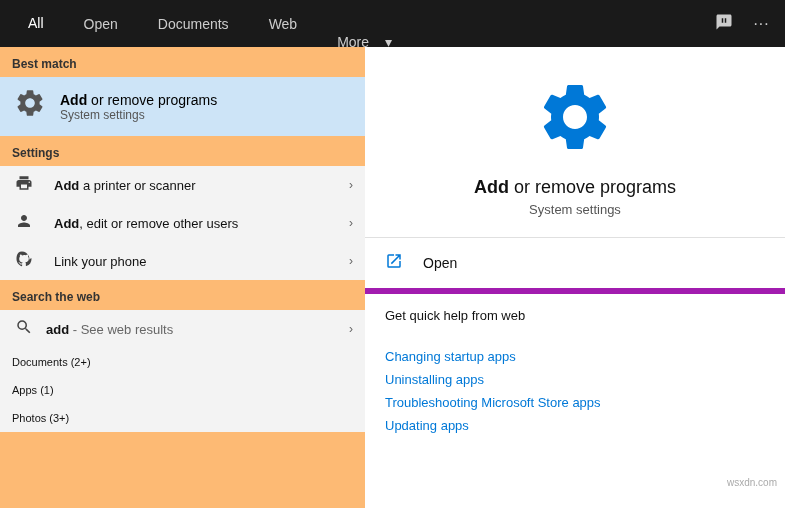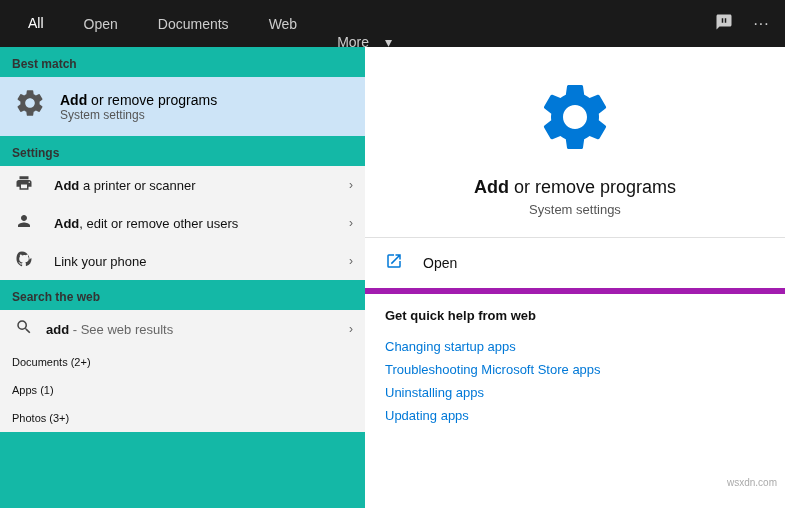--- a/index.html
+++ b/index.html
@@ -58,21 +58,21 @@
 
     
     .main-layout {
       display: flex;
       height: 461px;
     }
 
     
     .left-panel {
       width: 365px;
-      background: #14b8a6;
+      background: #fdba74;
       overflow-y: auto;
       flex-shrink: 0;
     }
 
     .section-label {
       font-size: 12px;
       font-weight: 600;
       color: #333;
       padding: 10px 12px 6px 12px;
     }
@@ -231,23 +231,23 @@
     .open-label {
       font-size: 14px;
       color: #111;
     }
 
     .right-help {
       padding: 14px 20px;
     }
     .help-title {
       font-size: 13px;
-      font-weight: 700;
-      color: #111;
-      margin-bottom: 12px;
+      font-weight: 400;
+      color: #111;
+      margin-bottom: 22px;
     }
     .help-link {
       font-size: 13px;
       color: #0078d7;
       padding: 4px 0;
       cursor: pointer;
       display: block;
       text-decoration: none;
     }
 
@@ -381,21 +381,21 @@
         <svg viewBox="0 0 24 24" xmlns="http://www.w3.org/2000/svg">
           <path d="M19 19H5V5h7V3H5a2 2 0 0 0-2 2v14a2 2 0 0 0 2 2h14a2 2 0 0 0 2-2v-7h-2v7zM14 3v2h3.59l-9.83 9.83 1.41 1.41L19 6.41V10h2V3h-7z"></path>
         </svg>
       </span>
       <span class="open-label">Open</span>
     </div>
 
     <div class="right-help">
       <div class="help-title">Get quick help from web</div>
       <a class="help-link">Changing startup apps</a>
+      <a class="help-link">Uninstalling apps</a>
       <a class="help-link">Troubleshooting Microsoft Store apps</a>
-      <a class="help-link">Uninstalling apps</a>
       <a class="help-link">Updating apps</a>
     </div>
 
   </div>
 </div>
 
 <div class="watermark">wsxdn.com</div>
 
 </body></html>

